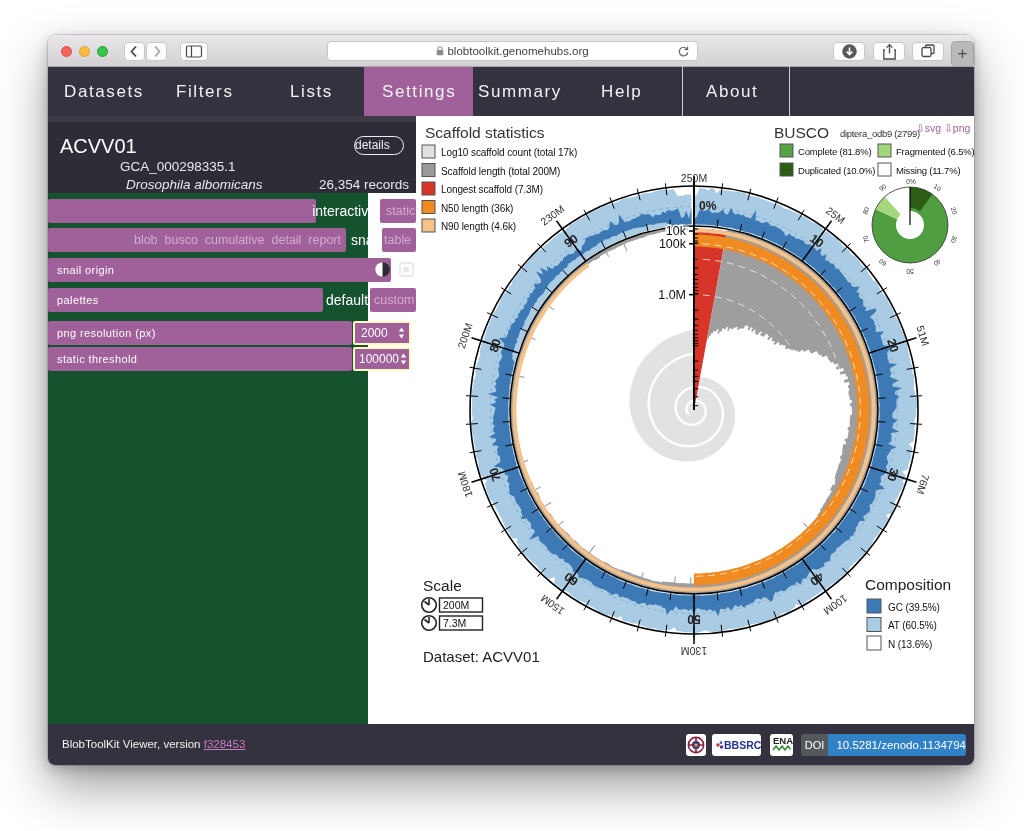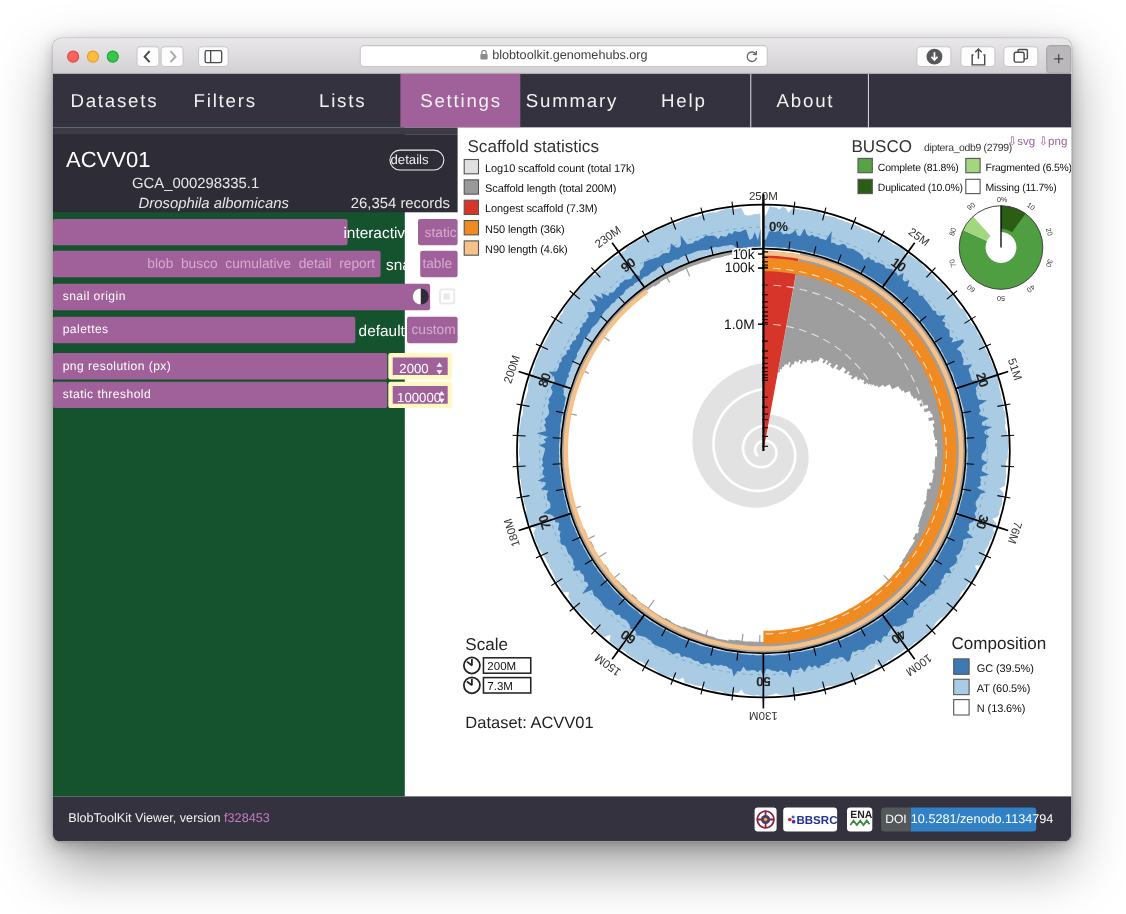--- a/index.html
+++ b/index.html
@@ -13,21 +13,21 @@
 .nv{position:absolute;top:0;height:49px;line-height:49px;color:#f2f2f2;font-size:17px;letter-spacing:1.6px}
 
 #content{position:absolute;left:0;top:81px;width:100%;height:608px;background:#fff}
 #sidebar{position:absolute;left:0;top:0;width:320px;height:608px;background:#14532d}
 #sbhead{position:absolute;left:0;top:6px;width:368px;height:71px;background:#2d2c37}
 .prow{position:absolute;left:0;width:368px;height:24px}
 .pbar{position:absolute;top:0;height:24px;background:#a0609a;border-radius:2px}
 .ptx{color:#fff;font-size:14px;line-height:24px}
 .plab{position:absolute;left:9px;color:#fff;font-size:11px;font-weight:normal;line-height:24px;letter-spacing:0.4px}
 .pdim{color:#d5abd0;font-size:12.5px;line-height:24px}
-.numbox{position:absolute;top:0;height:24px;border:4px solid #fef9c3;border-radius:2px;background:#a0609a;color:#fff;font-size:12px;line-height:20px}
+.numbox{position:absolute;top:0;height:24px;border:2px solid #fef9c3;border-radius:2px;background:#a0609a;color:#fff;font-size:12px;line-height:20px}
 
 #footer{position:absolute;left:0;top:689px;width:100%;height:41px;background:#34323e}
 .badge{position:absolute;top:10px;height:22px;background:#fff;border-radius:3px}
 text{font-family:"Liberation Sans",sans-serif}
 </style></head><body>
 <div id="win">
 
   <div id="nav">
     <div style="position:absolute;left:316px;top:0;width:109px;height:49px;background:#a0609a"></div>
     <span class="nv" style="left:16px">Datasets</span>
@@ -424,35 +424,35 @@
       <rect x="451" y="483" width="14" height="14" fill="#3d7ab5" stroke="#555" stroke-width="1"></rect>
 <text x="472" y="494.5" font-size="10" letter-spacing="-0.1" fill="#111">GC (39.5%)</text>
 <rect x="451" y="501.5" width="14" height="14" fill="#a9cbe3" stroke="#555" stroke-width="1"></rect>
 <text x="472" y="513.0" font-size="10" letter-spacing="-0.1" fill="#111">AT (60.5%)</text>
 <rect x="451" y="520.0" width="14" height="14" fill="#ffffff" stroke="#555" stroke-width="1"></rect>
 <text x="472" y="531.5" font-size="10" letter-spacing="-0.1" fill="#111">N (13.6%)</text>
     </svg>
   </div>
 
   <div id="footer">
-    <span style="position:absolute;left:14px;top:14px;font-size:11.5px;color:#f2f2f2">BlobToolKit Viewer, version <span style="color:#c77bc0;">f328453</span></span>
+    <span style="position:absolute;left:14px;top:14px;font-size:11.5px;color:#f2f2f2">BlobToolKit Viewer, version <span style="color:#c77bc0;text-decoration:underline">f328453</span></span>
     <div class="badge" style="left:638px;width:20px">
       <svg width="20" height="22" viewBox="0 0 20 22">
           <circle cx="10" cy="11" r="7.6" fill="#fff" stroke="#8e1f3e" stroke-width="1.6"></circle>
           <circle cx="10" cy="11" r="4.2" fill="#2a4a8b"></circle>
           <path d="M10 3.4 V18.6 M2.4 11 H17.6" stroke="#8e1f3e" stroke-width="1.6"></path>
           <circle cx="10" cy="11" r="1.6" fill="#d5b54a"></circle>
         </svg></div>
     <div class="badge" style="left:664px;width:49px">
       <svg width="49" height="22" viewBox="0 0 49 22">
           <circle cx="6" cy="11" r="1.7" fill="#c33"></circle>
           <circle cx="9.5" cy="13" r="1.7" fill="#62a"></circle>
           <circle cx="9" cy="8.7" r="1.4" fill="#36c"></circle>
           <text x="12" y="15" font-size="10.5" font-weight="bold" fill="#23328f" font-family="Liberation Sans">BBSRC</text>
         </svg></div>
     <div class="badge" style="left:722px;width:23px">
       <svg width="23" height="22" viewBox="0 0 23 22">
           <text x="3" y="10" font-size="9.5" font-weight="bold" fill="#222" font-family="Liberation Sans">ENA</text>
           <path d="M3 16 l3 -4 l3 4 l3 -4 l3 4 l3 -4 l2.5 3.4" stroke="#3a8a3a" stroke-width="1.6" fill="none"></path>
         </svg></div>
     <div style="position:absolute;left:753px;top:10px;width:27px;height:22px;background:#54585a;border-radius:3px 0 0 3px;color:#fff;font-size:11px;text-align:center;line-height:22px">DOI</div>
-    <div style="position:absolute;left:780px;top:10px;width:114px;height:22px;background:#3181c6;border-radius:0 3px 3px 0;color:#fff;font-size:11.5px;text-align:right;line-height:22px">10.5281/zenodo.1134794</div>
+    <div style="position:absolute;left:780px;top:10px;width:138px;height:22px;background:#3181c6;border-radius:0 3px 3px 0;color:#fff;font-size:11.5px;text-align:right;line-height:22px">10.5281/zenodo.1134794</div>
   </div>
 </div>
 </body></html>

